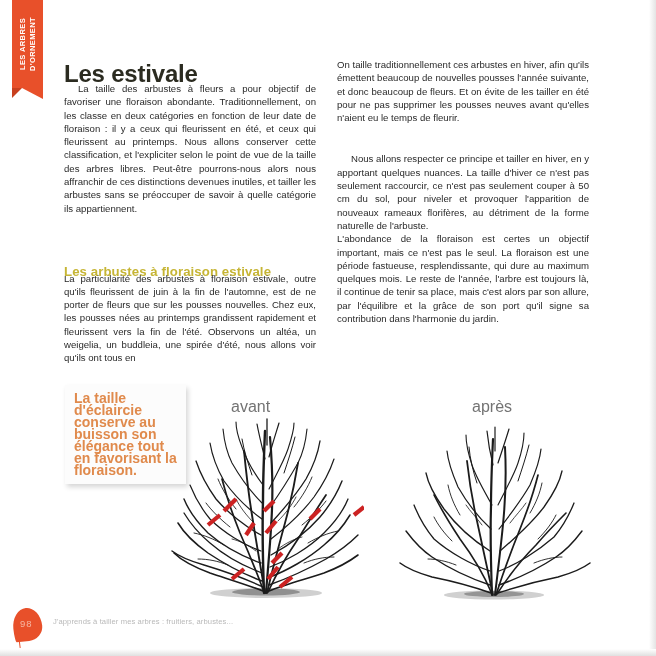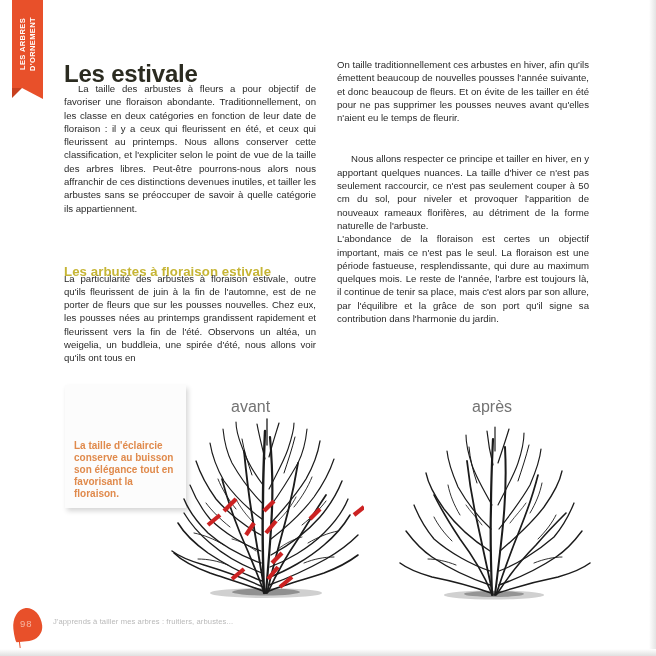--- a/index.html
+++ b/index.html
@@ -145,25 +145,24 @@
     position: absolute;
     left: 65px;
     top: 385px;
     width: 121px;
     padding: 7px 9px 8px 9px;
     background: #fcfcfc;
     box-shadow: 2px 3px 5px rgba(0,0,0,0.17);
     box-sizing: border-box;
   }
   #callout-text {
-    font-size: 10px;
+    font-size: 14px;
     line-height: 12px;
     color: #e08a4c;
     font-weight: bold;
-    margin-top: 48px;
   }
 
   
   .fig-label {
     position: absolute;
     font-size: 16px;
     color: #737373;
   }
   #label-avant { left: 231px; top: 398px; }
   #label-apres { left: 472px; top: 398px; }

